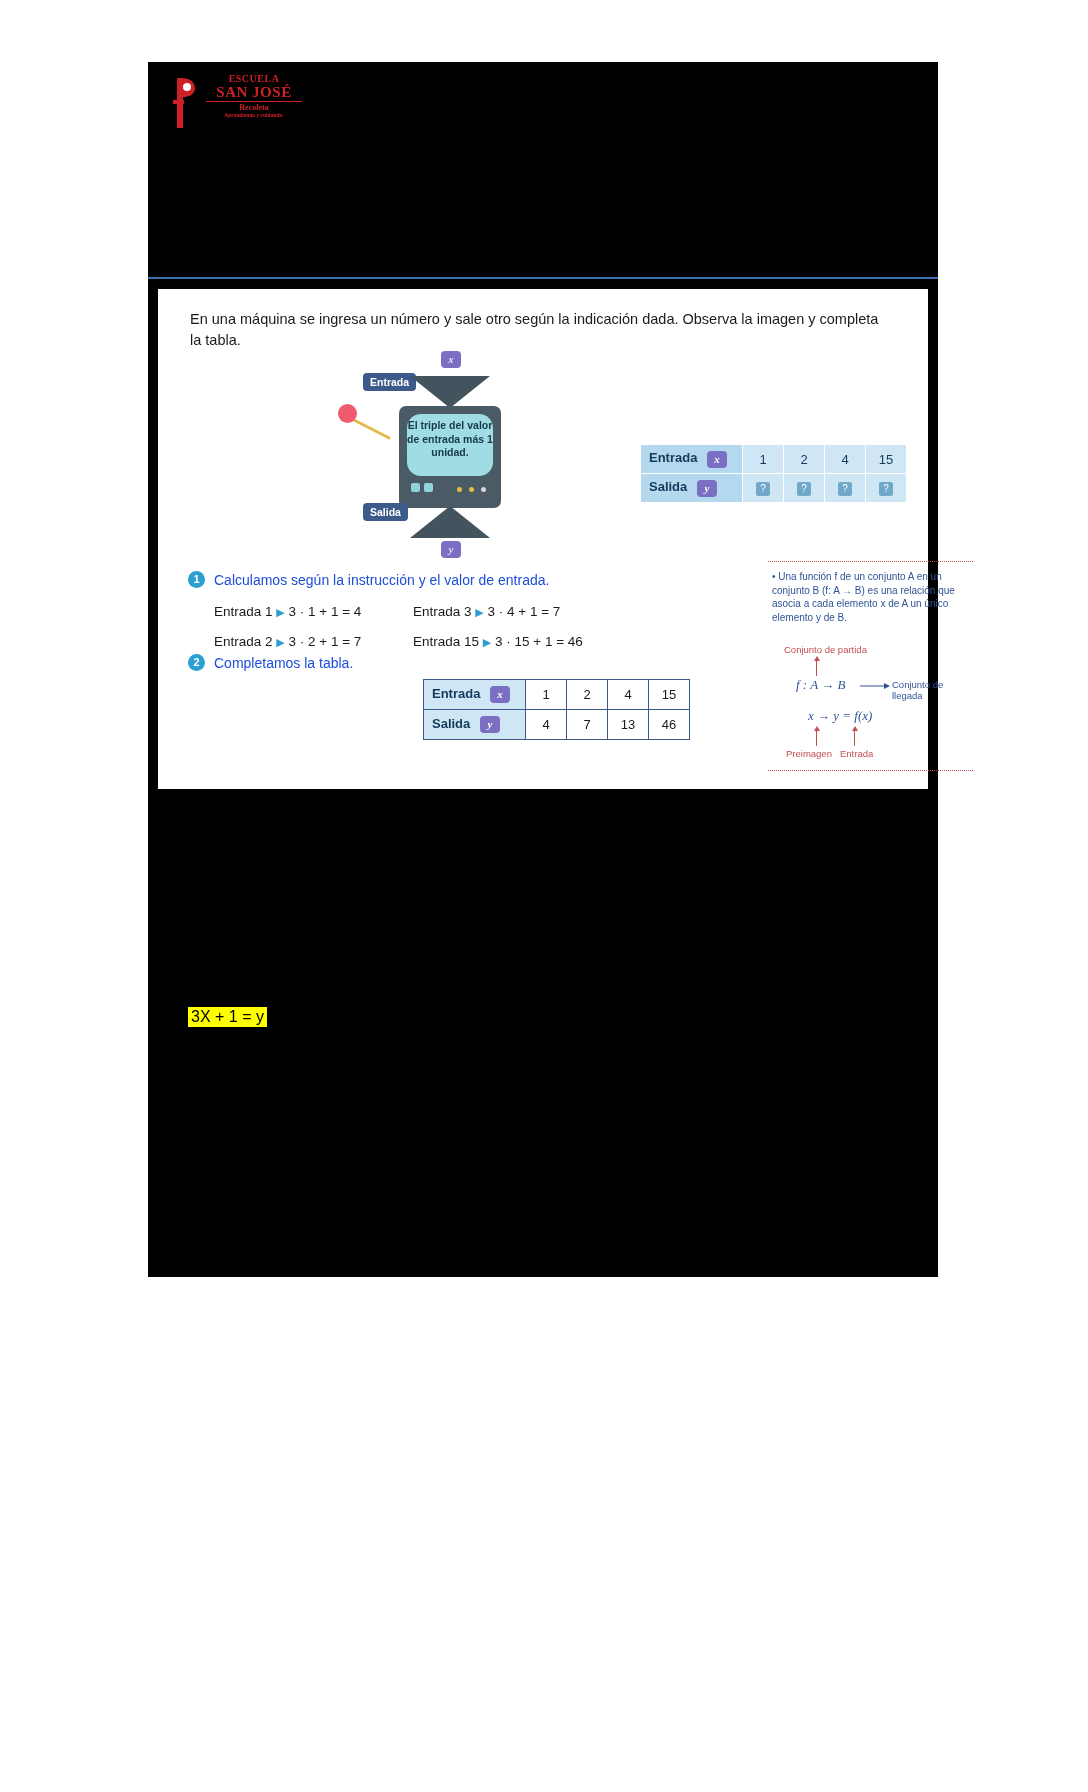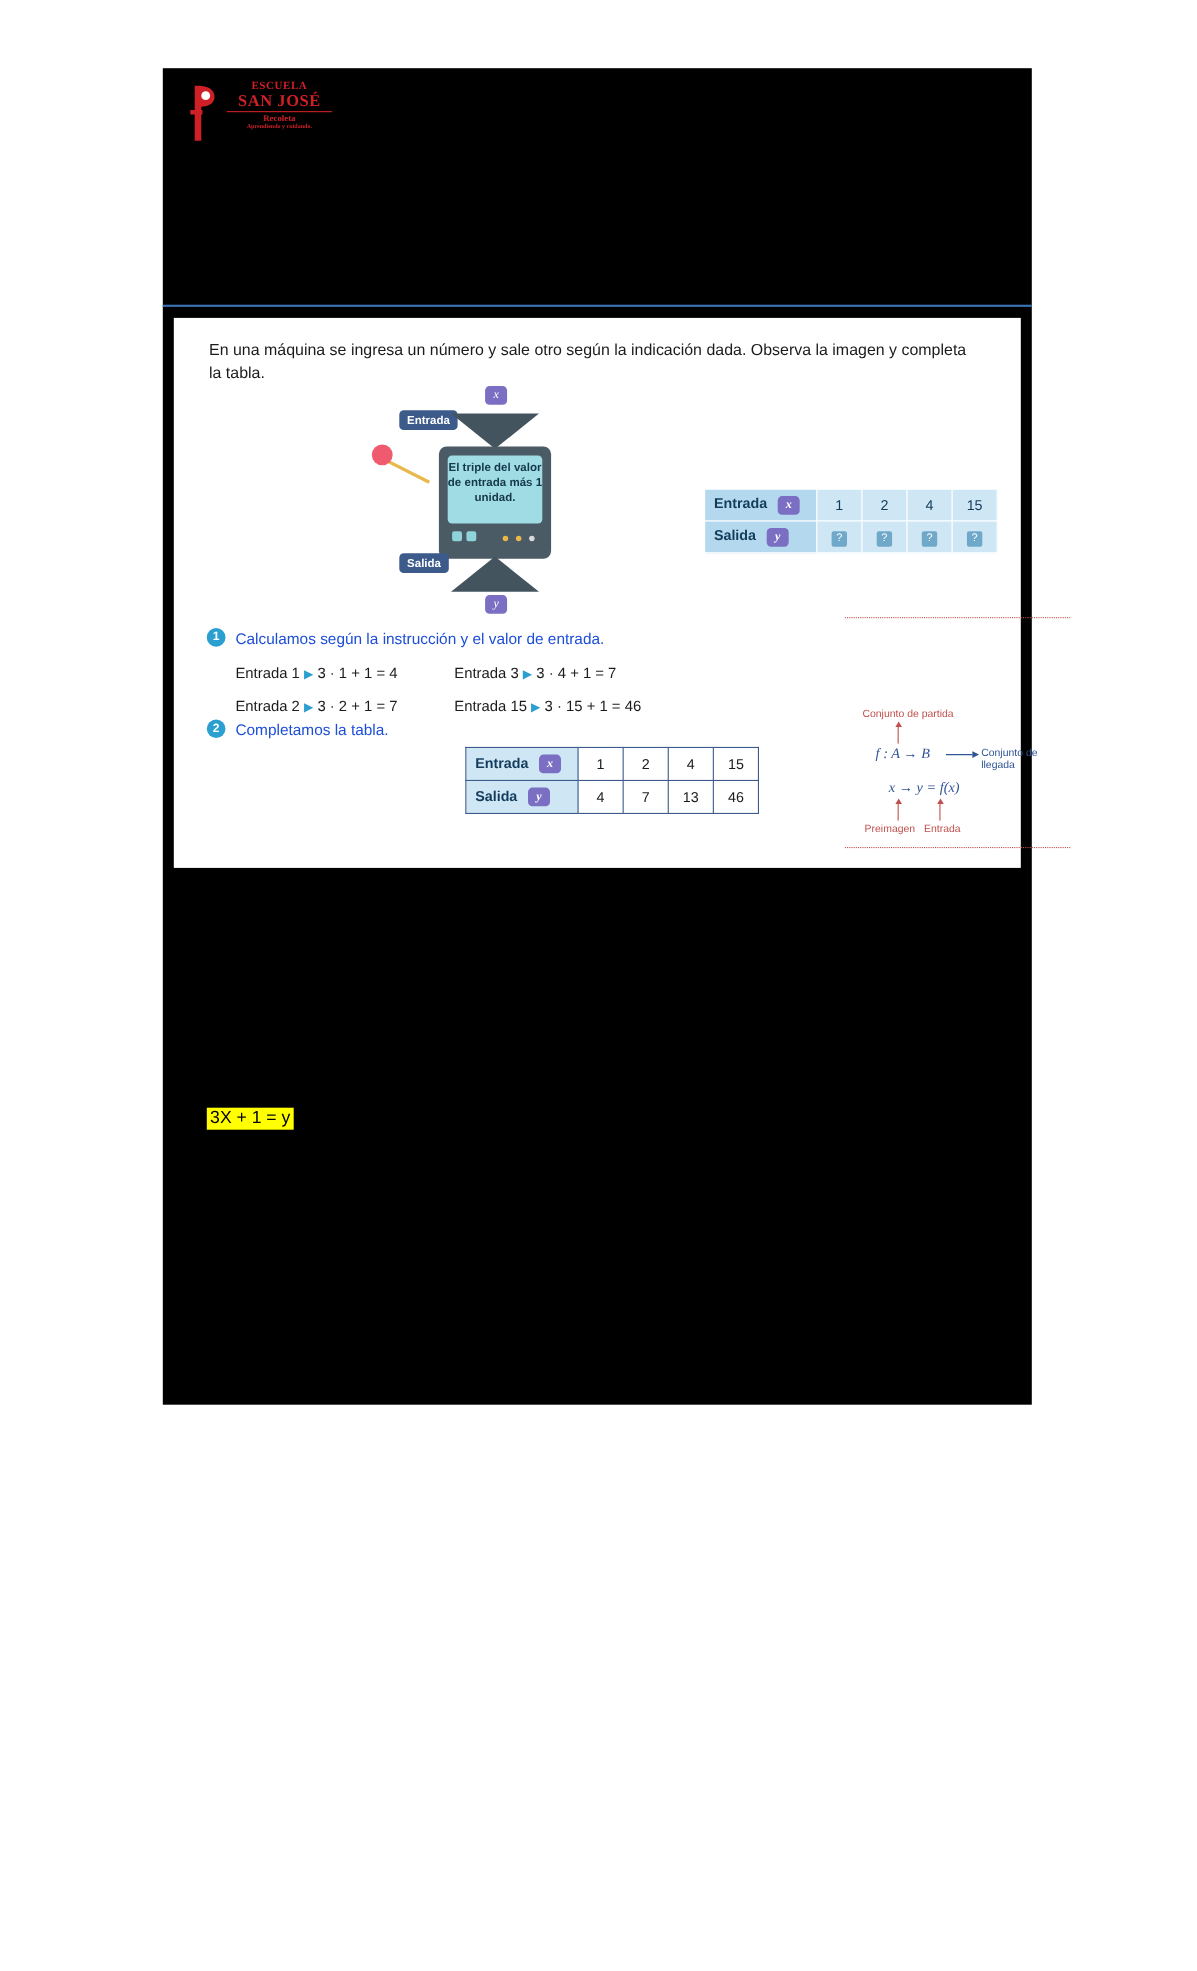--- a/index.html
+++ b/index.html
@@ -171,21 +171,21 @@
     background: #4a5b66;
     border-radius: 7px;
   }
   .screen {
     position: absolute;
     left: 44px;
     top: 63px;
     width: 86px;
     height: 62px;
     background: #9fdce4;
-    border-radius: 4px;
+    border-radius: 14px;
     color: #16384a;
     font-size: 10.5px;
     font-weight: bold;
     line-height: 1.3;
     text-align: center;
     padding-top: 5px;
     box-sizing: border-box;
   }
   .led {
     position: absolute;
@@ -480,20 +480,21 @@
         </td>
         <td class="val">4</td>
         <td class="val">7</td>
         <td class="val">13</td>
         <td class="val">46</td>
       </tr>
     </tbody>
       </table>
 
     <div class="note">
+      <div class="note-text">• Una función f de un conjunto A en un conjunto B (f: A → B) es una relación que asocia a cada elemento x de A un único elemento y de B.</div>
       <div class="note-red" style="left:16px; top:82px;">Conjunto de partida</div>
       <div class="arrow-up" style="left:48px; top:98px;"></div>
       <div class="note-math" style="left:28px; top:115px;">f : A → B</div>
       <svg style="position:absolute; left:92px; top:120px;" width="30" height="8">
         <line x1="0" y1="4" x2="24" y2="4" stroke="#2f5496" stroke-width="1"></line>
         <polygon points="24,1 30,4 24,7" fill="#2f5496"></polygon>
       </svg>
       <div class="note-red" style="left:124px; top:117px; color:#2f5496;">Conjunto de llegada</div>
       <div class="note-math" style="left:40px; top:146px;">x → y = f(x)</div>
       <div class="arrow-up" style="left:48px; top:168px;"></div>

